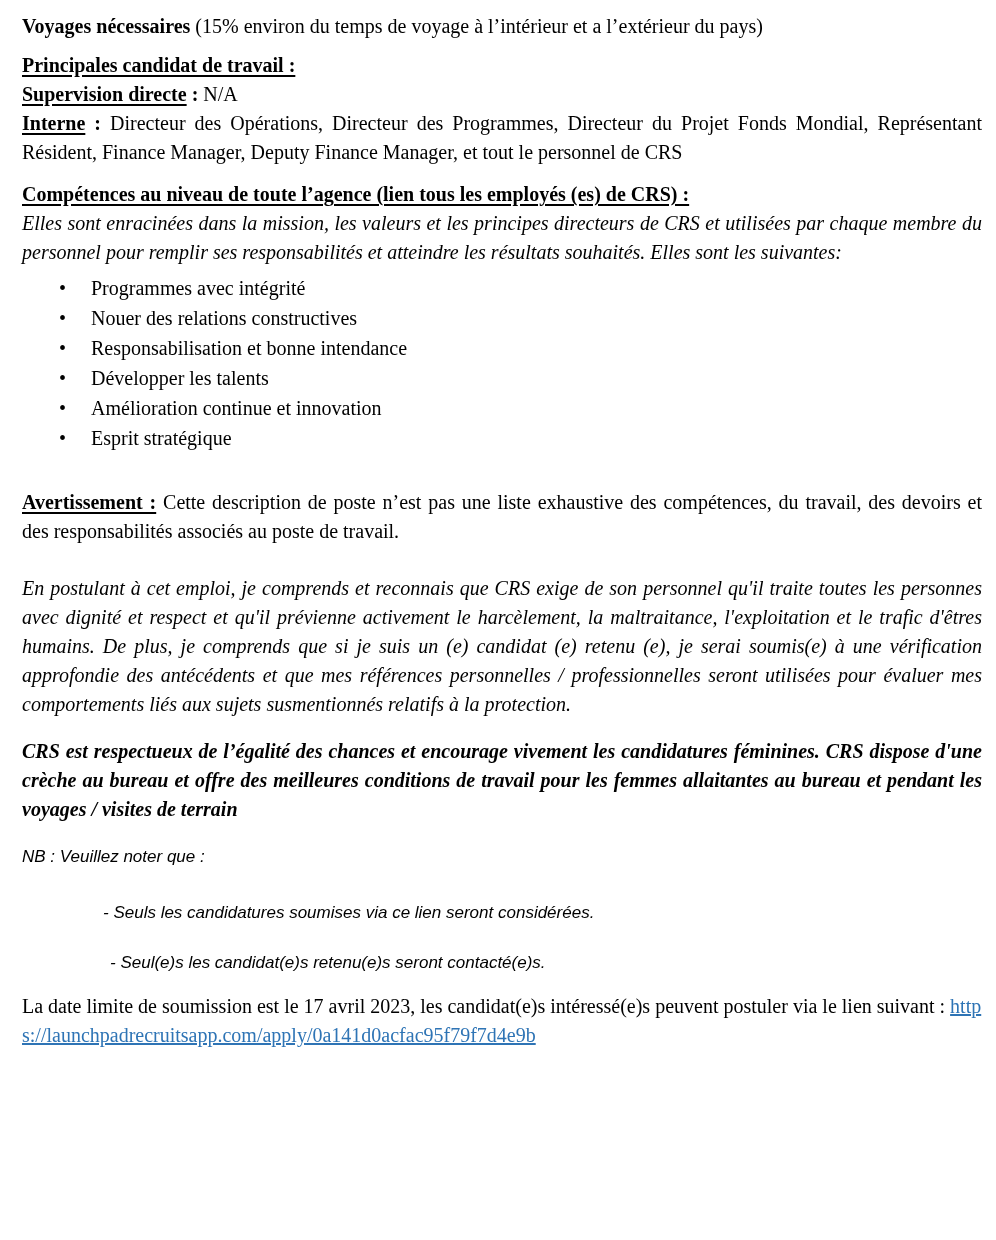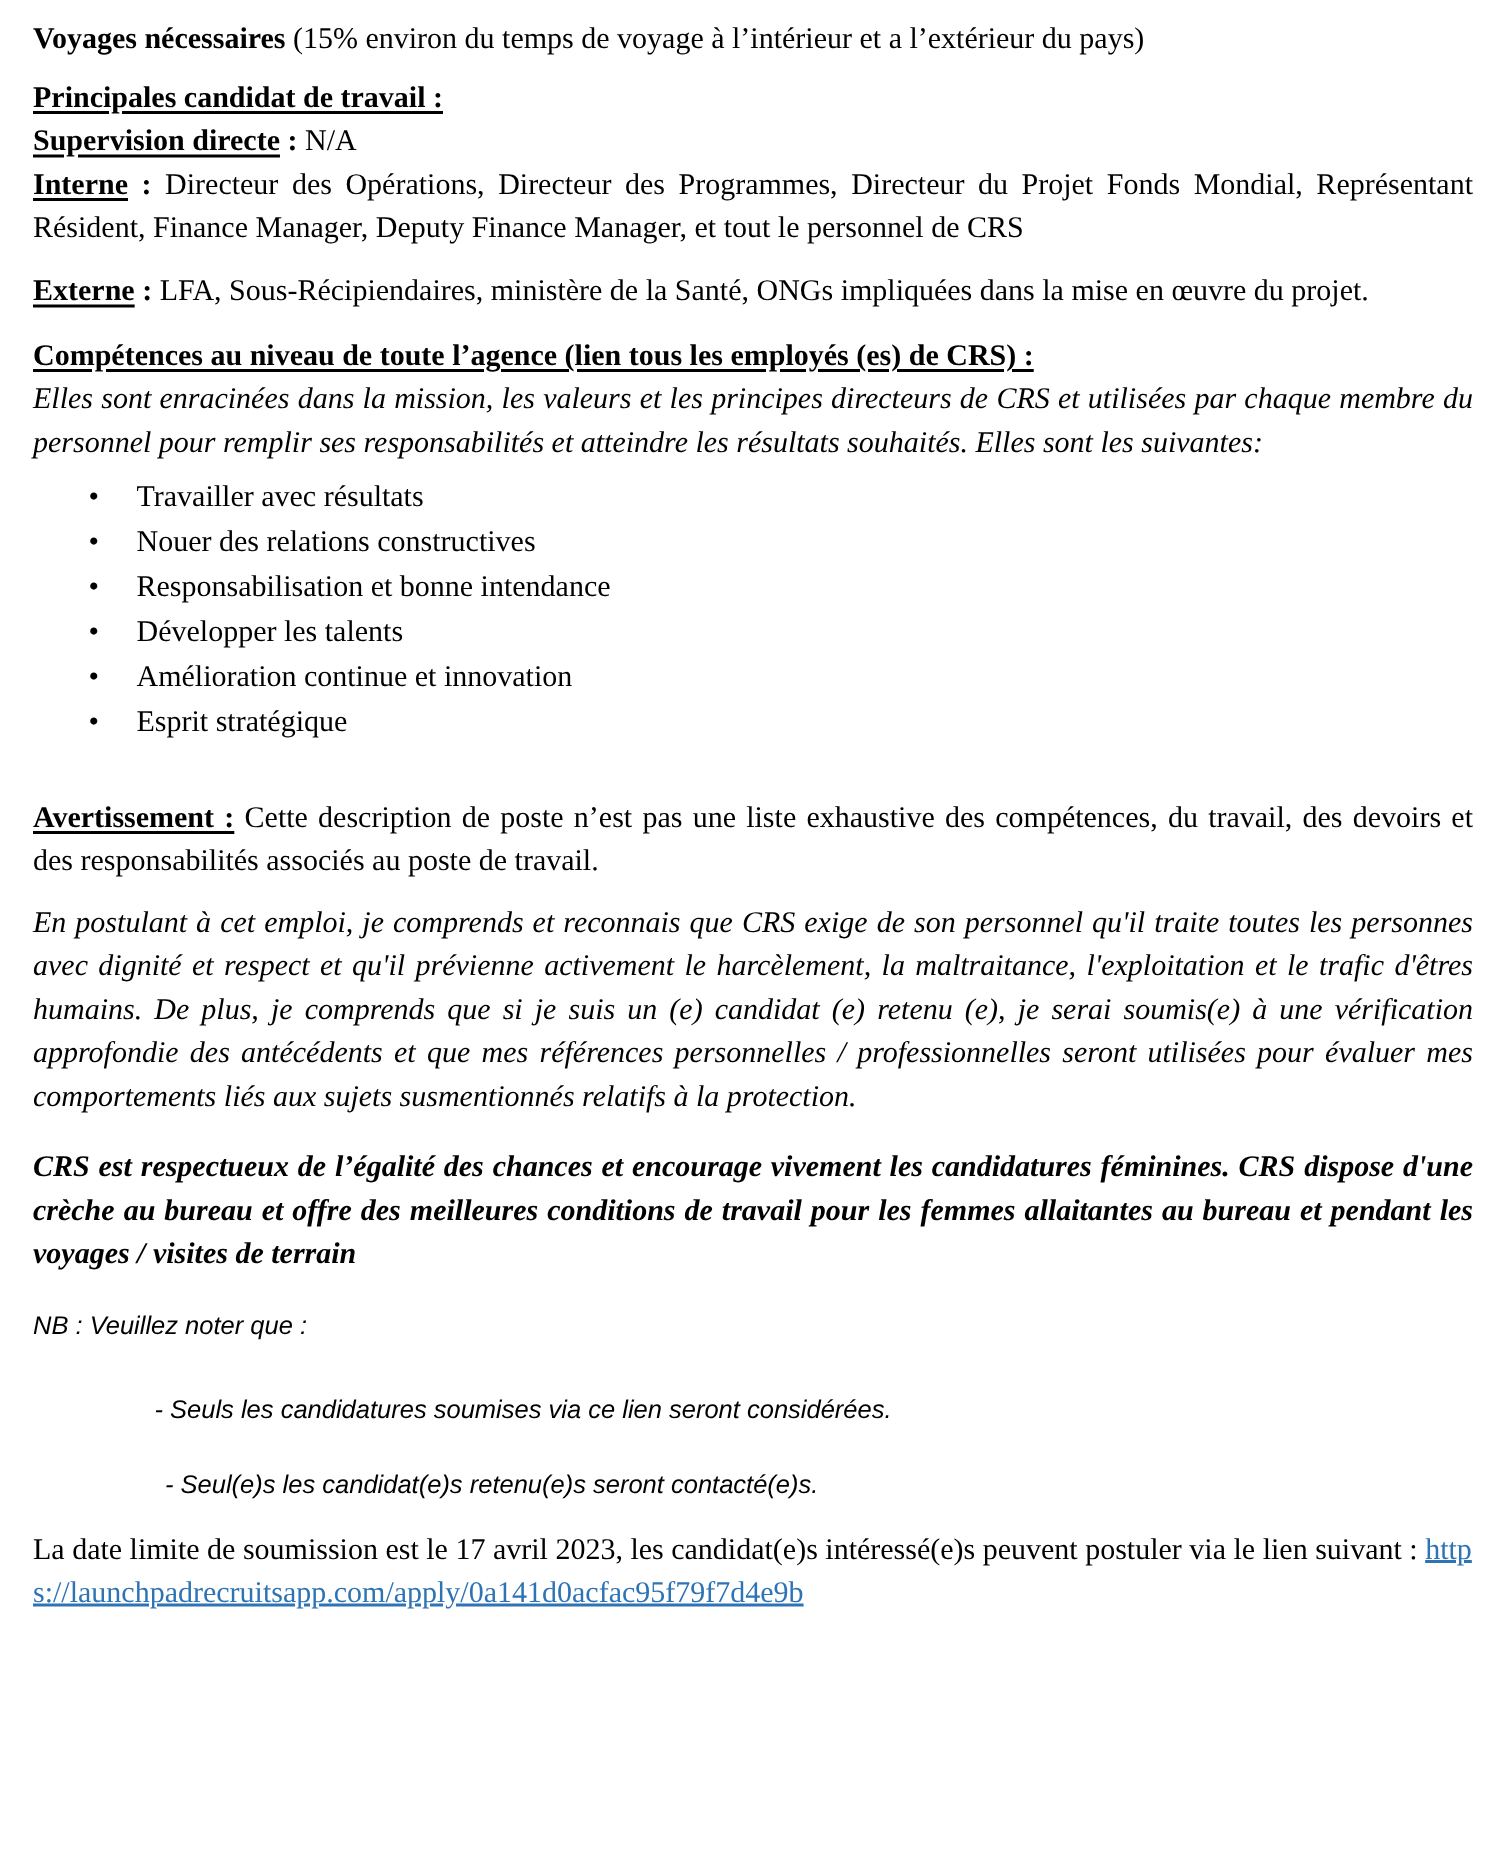--- a/index.html
+++ b/index.html
@@ -17,21 +17,21 @@
   .ital { font-style:italic; }
 
   .p-voyages { margin-bottom:10px; }
   .p-interne { margin-bottom:13px; }
   .p-externe { margin-bottom:14px; }
 
   .comp-list { list-style:none; padding-left:69px; margin:6px 0 35px 0; }
   .comp-list li { line-height:30px; position:relative; }
   .comp-list li::before { content:"\2022"; position:absolute; left:-32px; }
 
-  .p-avert { margin-bottom:12px; }
+  .p-avert { margin-bottom:28px; }
   .p-engagement { margin-bottom:18px; }
   .p-egalite { font-weight:bold; margin-bottom:20px; }
 
   .sans-note {
     font-family:"Liberation Sans", sans-serif;
     font-style:italic; font-size:17px; line-height:26px;
   }
   .p-nb-head { margin-bottom:30px; }
   .nb-item-1 { padding-left:81px; margin-bottom:24px; }
   .nb-item-2 { padding-left:88px; margin-bottom:16px; }
@@ -44,28 +44,27 @@
 <div class="page">
 
   <p class="p-voyages"><span class="b">Voyages nécessaires</span><span> (15% environ du temps de voyage à l’intérieur et a l’extérieur du pays)</span></p>
 
   <p><span class="b u">Principales candidat de travail :</span></p>
 
   <p><span class="b u">Supervision directe</span><span class="b"> : </span><span>N/A</span></p>
 
   <p class="just p-interne"><span class="b u">Interne</span><span class="b"> : </span><span>Directeur des Opérations, Directeur des Programmes, Directeur du Projet Fonds Mondial, Représentant Résident, Finance Manager, Deputy Finance Manager, et tout le personnel de CRS</span></p>
 
-  <p class="just p-externe"><span class="b u">Externe</span><span class="b"> : </span><span>LFA, Sous-Récipiendaires, ministère de la Santé, ONGs impliquées dans la mise en œuvre du projet.</span></p>
 
   <p><span class="b u">Compétences au niveau de toute l’agence (lien tous les employés (es) de CRS) :</span></p>
 
   <p class="just ital">Elles sont enracinées dans la mission, les valeurs et les principes directeurs de CRS et utilisées par chaque membre du personnel pour remplir ses responsabilités et atteindre les résultats souhaités. Elles sont les suivantes:</p>
 
   <ul class="comp-list">
-    <li>Travailler avec résultats</li>
+    <li>Programmes avec intégrité</li>
     <li>Nouer des relations constructives</li>
     <li>Responsabilisation et bonne intendance</li>
     <li>Développer les talents</li>
     <li>Amélioration continue et innovation</li>
     <li>Esprit stratégique</li>
   </ul>
 
   <p class="just p-avert"><span class="b u">Avertissement :</span><span> Cette description de poste n’est pas une liste exhaustive des compétences, du travail, des devoirs et des responsabilités associés au poste de travail.</span></p>
 
   <p class="just ital p-engagement">En postulant à cet emploi, je comprends et reconnais que CRS exige de son personnel qu'il traite toutes les personnes avec dignité et respect et qu'il prévienne activement le harcèlement, la maltraitance, l'exploitation et le trafic d'êtres humains. De plus, je comprends que si je suis un (e) candidat (e) retenu (e), je serai soumis(e) à une vérification approfondie des antécédents et que mes références personnelles / professionnelles seront utilisées pour évaluer mes comportements liés aux sujets susmentionnés relatifs à la protection.</p>

